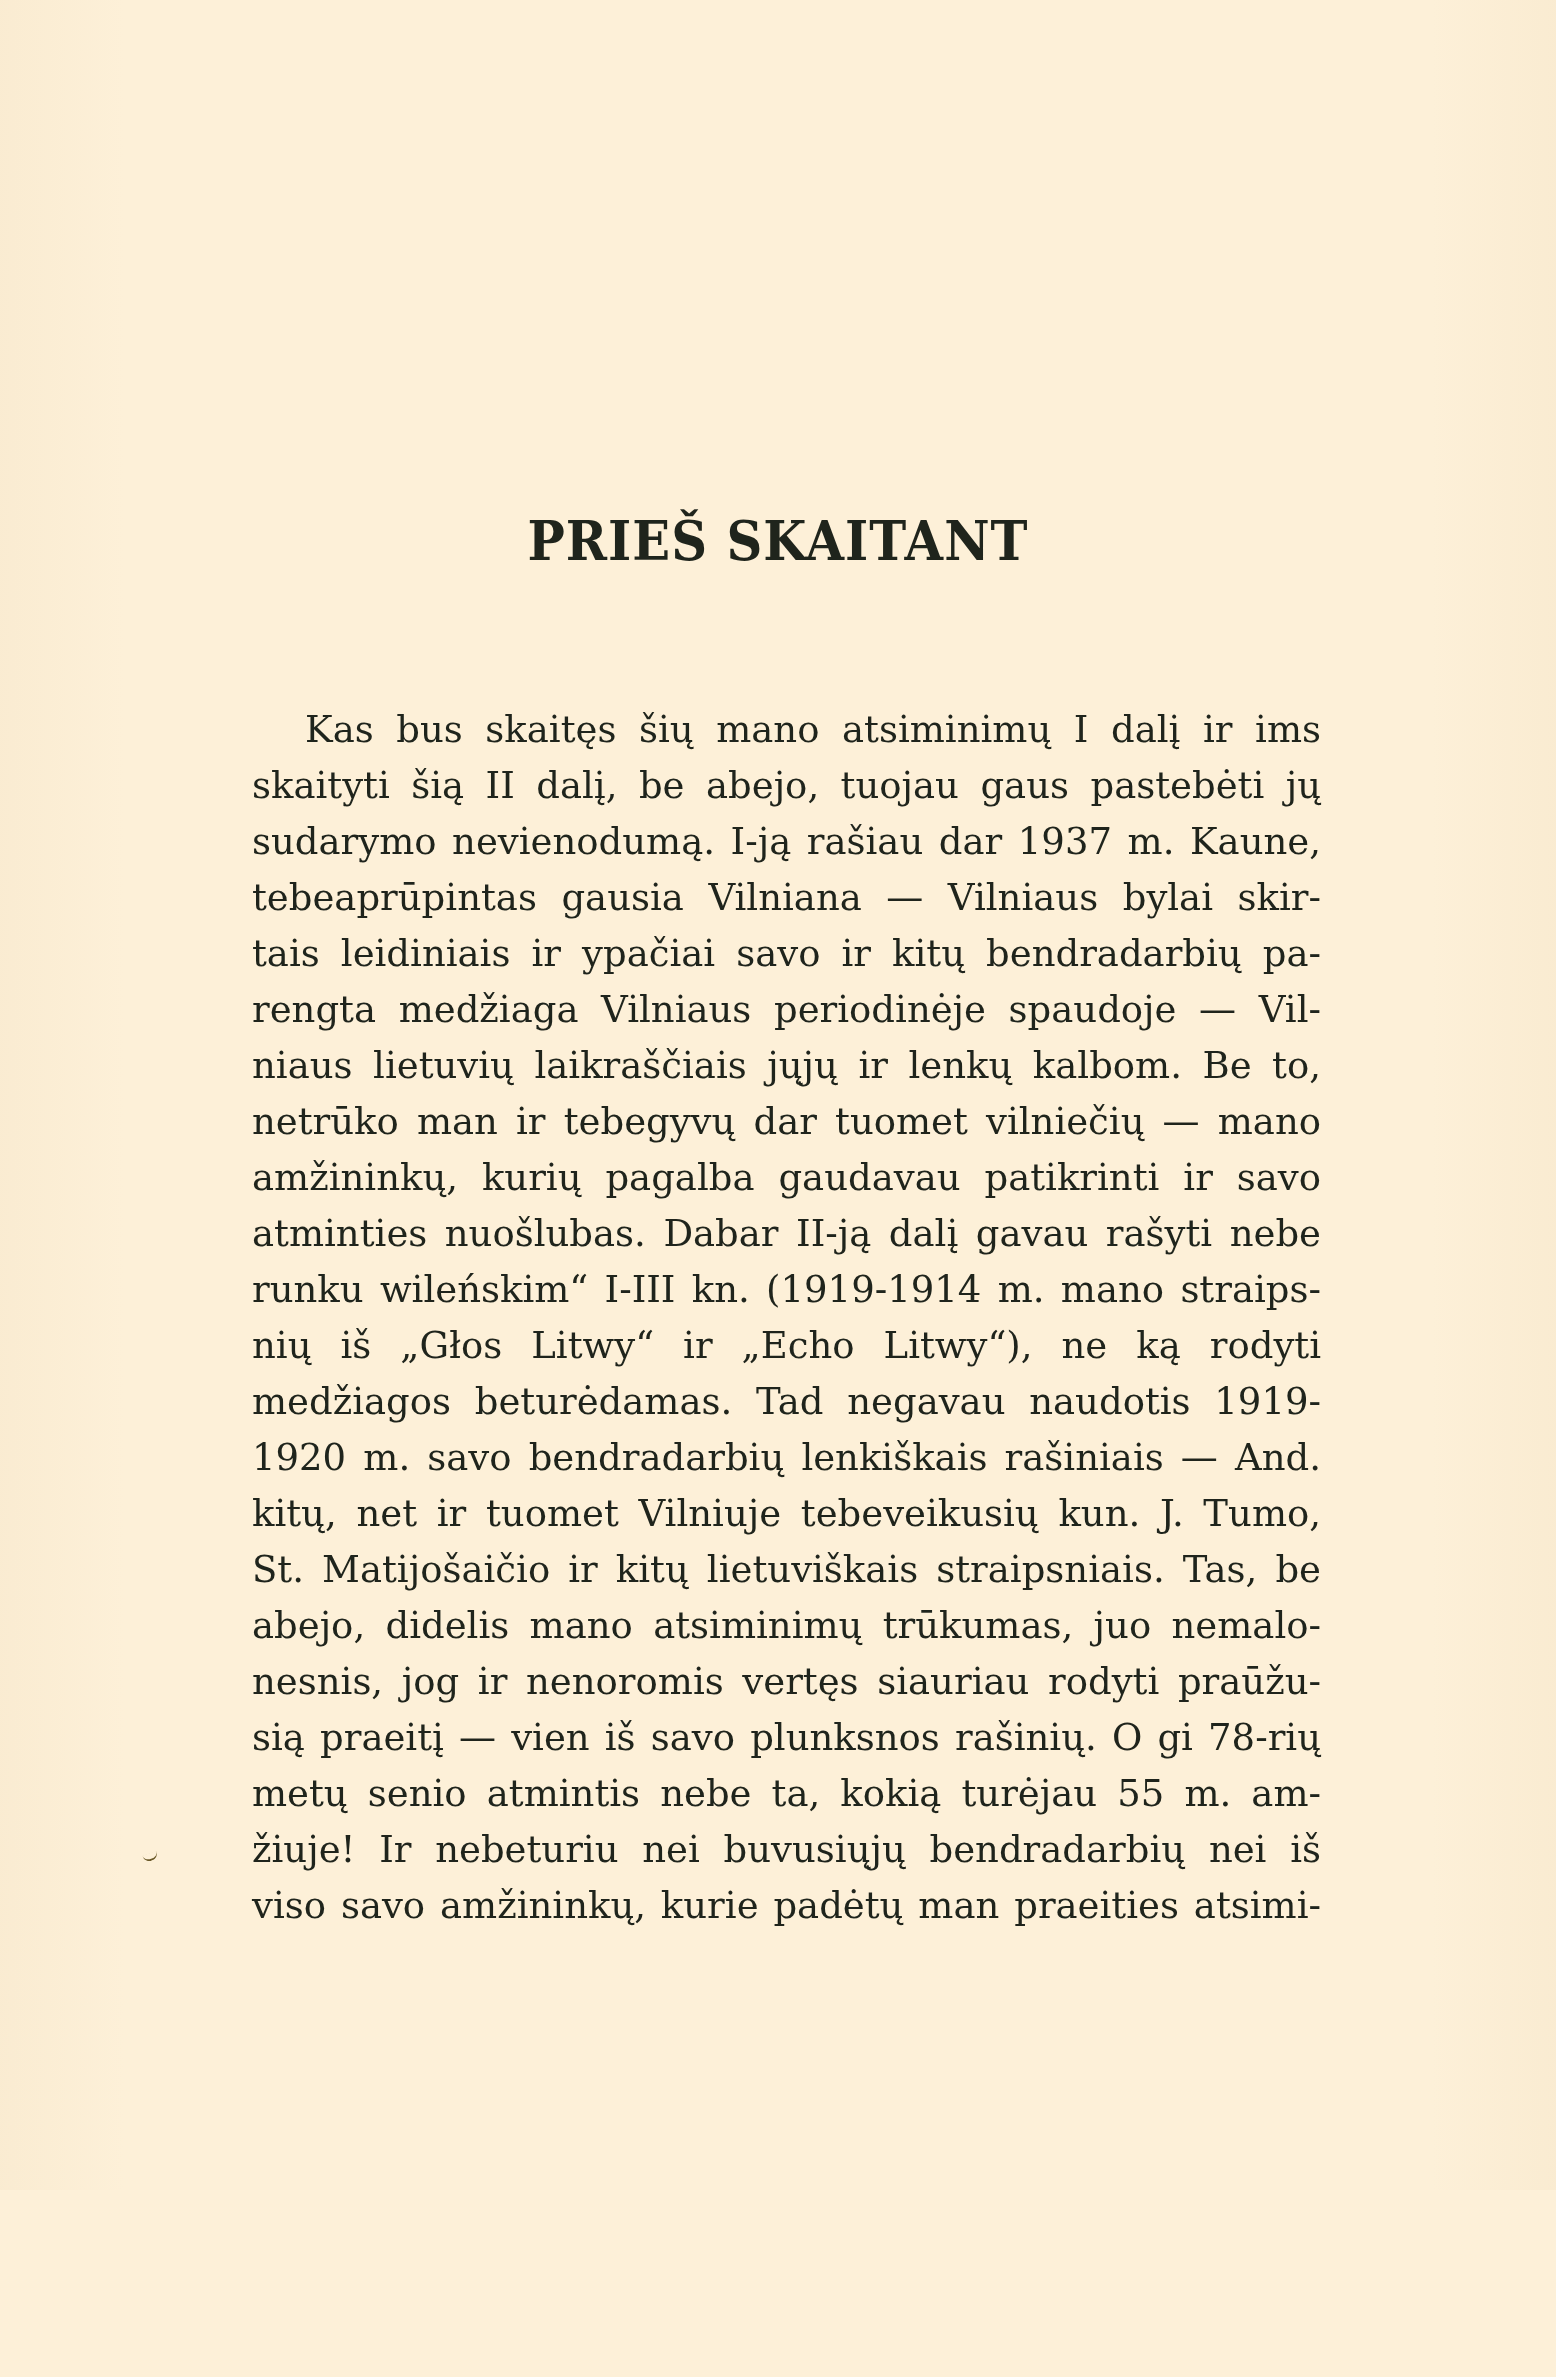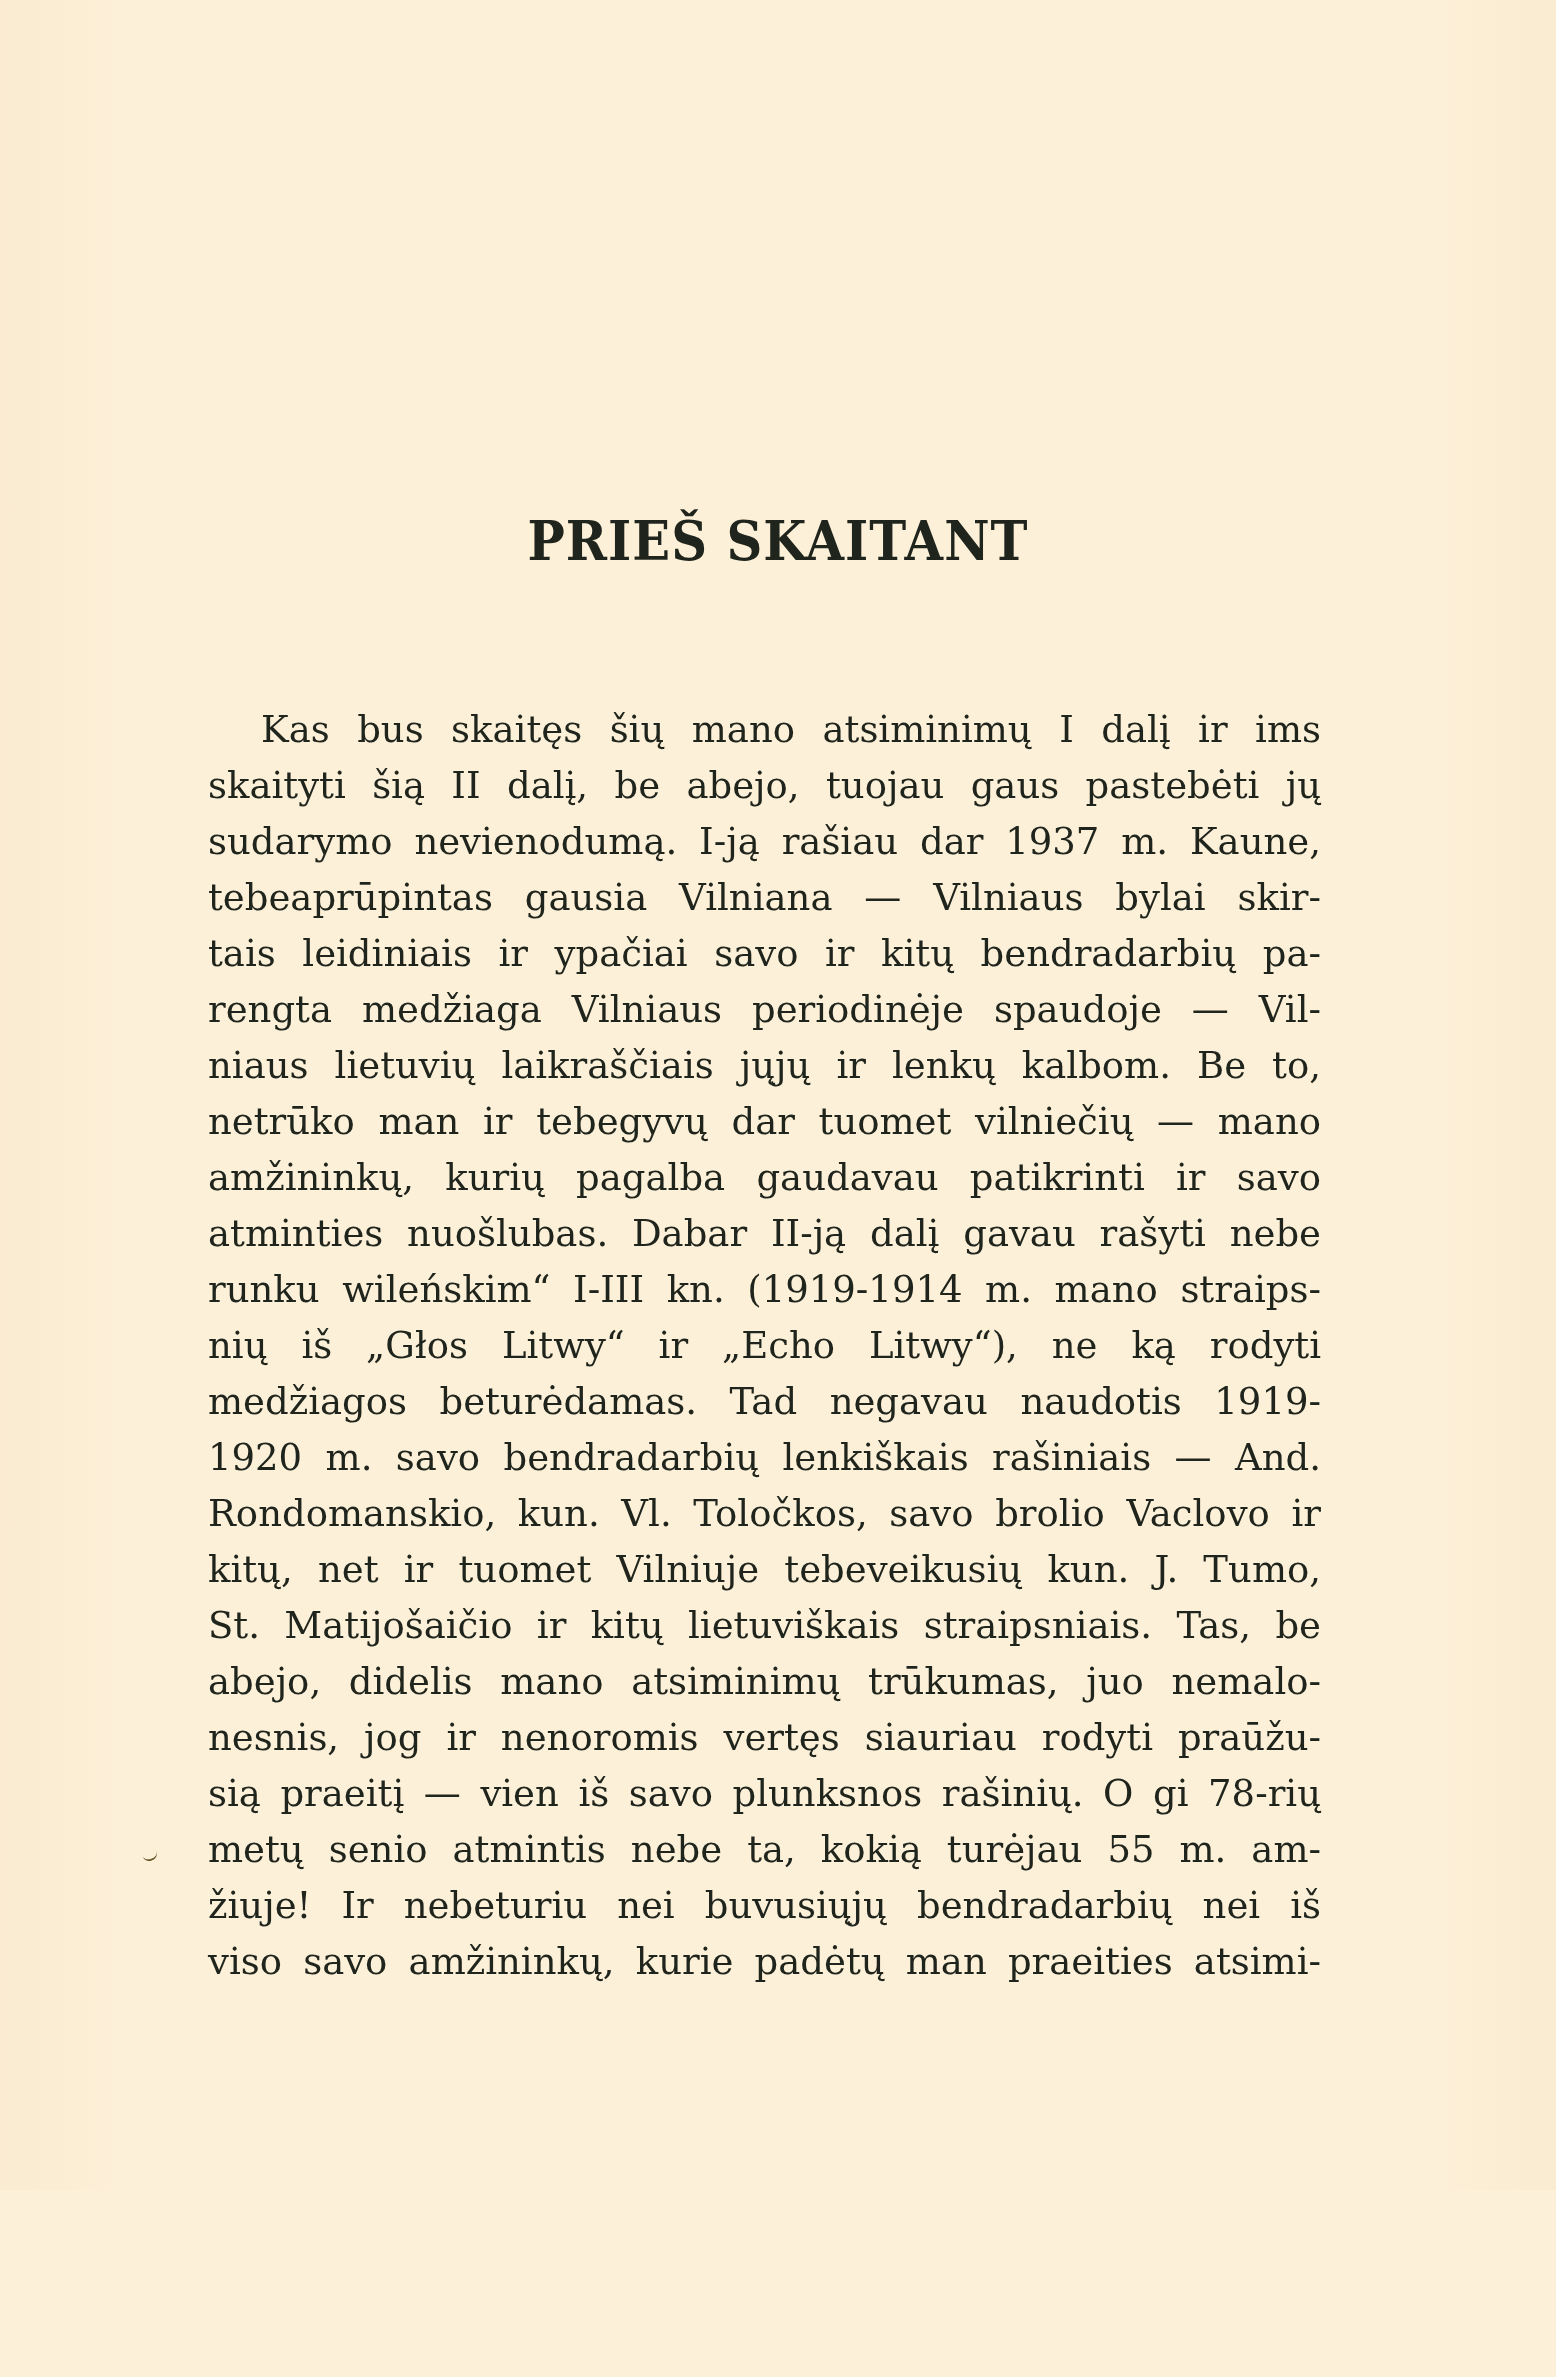--- a/index.html
+++ b/index.html
@@ -46,20 +46,21 @@
       color: #1f241c;
     }
     .line {
       display: block;
       height: 56px;
       line-height: 56px;
       white-space: nowrap;
       text-align: justify;
       text-align-last: justify;
       word-spacing: 2.2px;
+      margin-left: 44px;
     }
     .line.first {
       text-indent: 0;
       padding-left: 53px;
     }
     .line.last {
       text-align-last: justify;
     }
     .margin-mark {
       position: absolute;
@@ -86,21 +87,20 @@
     <span class="line">tais leidiniais ir ypačiai savo ir kitų bendradarbių pa-</span>
     <span class="line">rengta medžiaga Vilniaus periodinėje spaudoje — Vil-</span>
     <span class="line">niaus lietuvių laikraščiais jųjų ir lenkų kalbom. Be to,</span>
     <span class="line">netrūko man ir tebegyvų dar tuomet vilniečių — mano</span>
     <span class="line">amžininkų, kurių pagalba gaudavau patikrinti ir savo</span>
     <span class="line">atminties nuošlubas. Dabar II-ją dalį gavau rašyti nebe</span>
     <span class="line">runku wileńskim“ I-III kn. (1919-1914 m. mano straips-</span>
     <span class="line">nių iš „Głos Litwy“ ir „Echo Litwy“), ne ką rodyti</span>
     <span class="line">medžiagos beturėdamas. Tad negavau naudotis 1919-</span>
     <span class="line">1920 m. savo bendradarbių lenkiškais rašiniais — And.</span>
-    <span class="line">Rondomanskio, kun. Vl. Toločkos, savo brolio Vaclovo ir</span>
     <span class="line">kitų, net ir tuomet Vilniuje tebeveikusių kun. J. Tumo,</span>
     <span class="line">St. Matijošaičio ir kitų lietuviškais straipsniais. Tas, be</span>
     <span class="line">abejo, didelis mano atsiminimų trūkumas, juo nemalo-</span>
     <span class="line">nesnis, jog ir nenoromis vertęs siauriau rodyti praūžu-</span>
     <span class="line">sią praeitį — vien iš savo plunksnos rašinių. O gi 78-rių</span>
     <span class="line">metų senio atmintis nebe ta, kokią turėjau 55 m. am-</span>
     <span class="line">žiuje! Ir nebeturiu nei buvusiųjų bendradarbių nei iš</span>
     <span class="line last">viso savo amžininkų, kurie padėtų man praeities atsimi-</span>
   </div>
 

